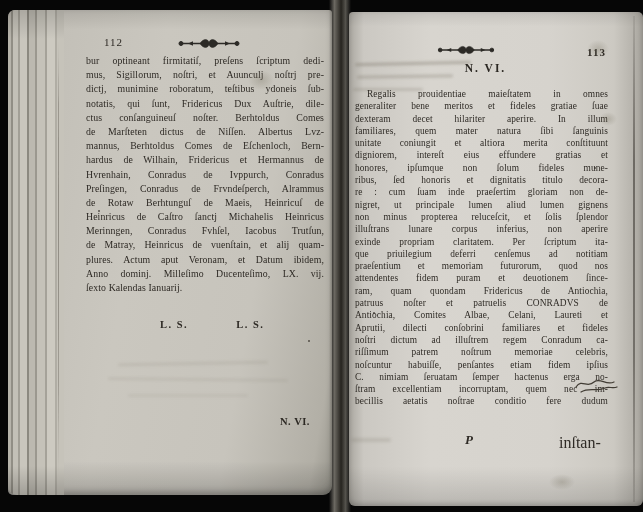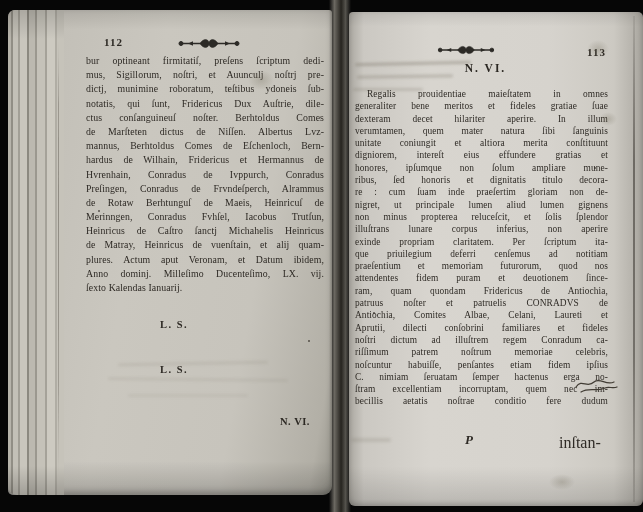--- a/index.html
+++ b/index.html
@@ -18,28 +18,28 @@
     background:
       linear-gradient(180deg, rgba(0,0,0,.15) 0, rgba(0,0,0,0) 6%, rgba(0,0,0,0) 94%, rgba(0,0,0,.2) 100%),
       repeating-linear-gradient(90deg,
         #b7b4ab 0 3px,#918e85 3px 5px,#c3c0b7 5px 10px,#a29f96 10px 12px,
         #c9c6bd 12px 19px,#8c8980 19px 21px,#bcb9b0 21px 27px,#9b988f 27px 29px,
         #c5c2b9 29px 37px,#a5a299 37px 39px,#cdcac1 39px 47px,#b0ada4 47px 49px,#c6c3ba 49px 56px);}
   .crease-line{position:absolute;left:50px;top:28px;bottom:14px;width:1px;
     background:linear-gradient(180deg,rgba(70,64,56,.0),rgba(70,64,56,.45) 15%,rgba(70,64,56,.35) 80%,rgba(70,64,56,0));
     border-radius:50%;}
   .lp-header{position:absolute;left:78px;top:22px;width:238px;height:18px;}
-  .pgnum-left{position:absolute;left:18px;top:4px;font-size:11px;font-weight:700;letter-spacing:1px;color:#2c2823;}
+  .pgnum-left{position:absolute;left:18px;top:4px;font-size:11px;font-weight:400;letter-spacing:1px;color:#2c2823;}
   .orn-left{position:absolute;left:92px;top:4px;}
   .text-block{position:absolute;left:78px;top:44px;width:238px;color:#2d2924;}
   .line{height:14.2px;line-height:14.2px;font-size:9.8px;letter-spacing:.1px;
         text-align:justify;text-align-last:justify;overflow:hidden;}
   .line.end{text-align-last:left;}
-  .seal-row{position:absolute;left:78px;top:309px;width:238px;display:flex;padding-left:74px;gap:34px;
-            font-size:10.5px;font-weight:700;letter-spacing:1.5px;color:#2d2924;flex-direction:column;}
+  .seal-row{position:absolute;left:78px;top:309px;width:238px;display:flex;padding-left:74px;gap:48px;
+            font-size:10.5px;font-weight:700;letter-spacing:1.5px;color:#2d2924;}
   .catchword-left{position:absolute;left:272px;top:406px;font-size:10.5px;font-weight:700;
                   letter-spacing:.5px;color:#2d2924;}
 
   
   .gutter{position:absolute;left:329px;top:0;width:22px;height:512px;
     background:linear-gradient(90deg,rgba(120,117,109,.0) 0%,#6b6861 25%,#26241f 55%,#54524c 75%,rgba(150,147,140,.0) 100%);}
 
   
   .page-right{position:absolute;left:349px;top:12px;width:294px;height:494px;
     background:
@@ -98,22 +98,22 @@
           <div class="line">mus, Sigillorum, noſtri, et Auunculj noſtrj pre-</div>
           <div class="line">dictj, munimine roboratum, teſtibus ydoneis ſub-</div>
           <div class="line">notatis, qui ſunt, Fridericus Dux Auſtrie, dile-</div>
           <div class="line">ctus conſanguineuſ noſter.  Berhtoldus Comes</div>
           <div class="line">de Marſteten dictus de Niſſen.   Albertus Lvz-</div>
           <div class="line">mannus, Berhtoldus Comes de Eſchenloch, Bern-</div>
           <div class="line">hardus de Wilhain, Fridericus et Hermannus de</div>
           <div class="line">Hvrenhain, Conradus de Ivppurch, Conradus</div>
           <div class="line">Preſingen, Conradus de Frvndeſperch, Alrammus</div>
           <div class="line">de Rotaw Berhtunguſ de Maeis, Heinricuſ de</div>
+          <div class="line">Heinricus de Caſtro ſanctj Michahelis Heinricus</div>
           <div class="line">Merinngen, Conradus Fvhſel, Iacobus Trutſun,</div>
-          <div class="line">Heinricus de Caſtro ſanctj Michahelis Heinricus</div>
           <div class="line">de Matray, Heinricus de vuenſtain, et alij quam-</div>
           <div class="line">plures.  Actum aput Veronam, et Datum ibidem,</div>
           <div class="line">Anno dominj. Milleſimo Ducenteſimo, LX. vij.</div>
         </div>
       <div class="line end">ſexto Kalendas Ianuarij.</div>
     </div>
 
     <div class="seal-row">
       <span>L. S.</span>
       <span>L. S.</span>
@@ -153,24 +153,24 @@
     <div class="smudge" style="left:4px;top:76px;width:70px;height:3px;opacity:.6;"></div>
     <div class="smudge" style="left:2px;top:426px;width:40px;height:4px;opacity:.5;"></div>
 
     <div class="rp-heading">N. VI.</div>
 
     <div class="text-block-r">
       <div class="lines-holder">
           <div class="line">Regalis prouidentiae maieſtatem in omnes</div>
           <div class="line">generaliter bene meritos et fideles gratiae ſuae</div>
           <div class="line">dexteram decet hilariter aperire.  In illum</div>
-          <div class="line">verumtamen, quem mater natura ſibi ſanguinis</div>
+          <div class="line">familiares, quem mater natura ſibi ſanguinis</div>
           <div class="line">unitate coniungit et altiora merita conſtituunt</div>
           <div class="line">digniorem, intereſt eius effundere gratias et</div>
-          <div class="line">honores, ipſumque non ſolum ampliare mune-</div>
+          <div class="line">honores, ipſumque non ſolum fideles mune-</div>
           <div class="line">ribus, ſed honoris et dignitatis titulo decora-</div>
           <div class="line">re : cum ſuam inde praeſertim gloriam non de-</div>
           <div class="line">nigret, ut principale lumen aliud lumen gignens</div>
           <div class="line">non minus propterea reluceſcit, et ſolis ſplendor</div>
           <div class="line">illuſtrans lunare corpus inferius, non aperire</div>
           <div class="line">exinde propriam claritatem.  Per ſcriptum ita-</div>
           <div class="line">que priuilegium deferri cenſemus ad notitiam</div>
           <div class="line">praeſentium et memoriam futurorum, quod nos</div>
           <div class="line">attendentes fidem puram et deuotionem ſince-</div>
           <div class="line">ram, quam quondam Fridericus de Antiochia,</div>

